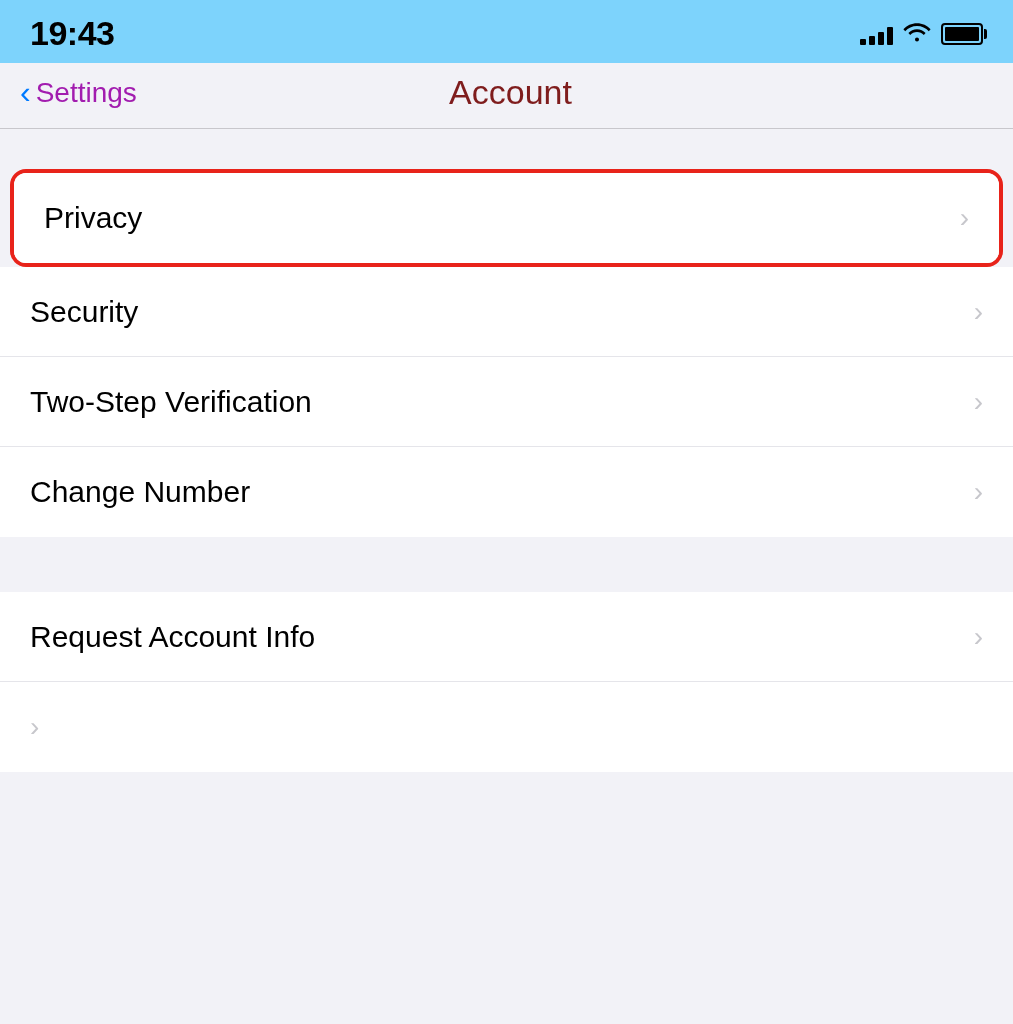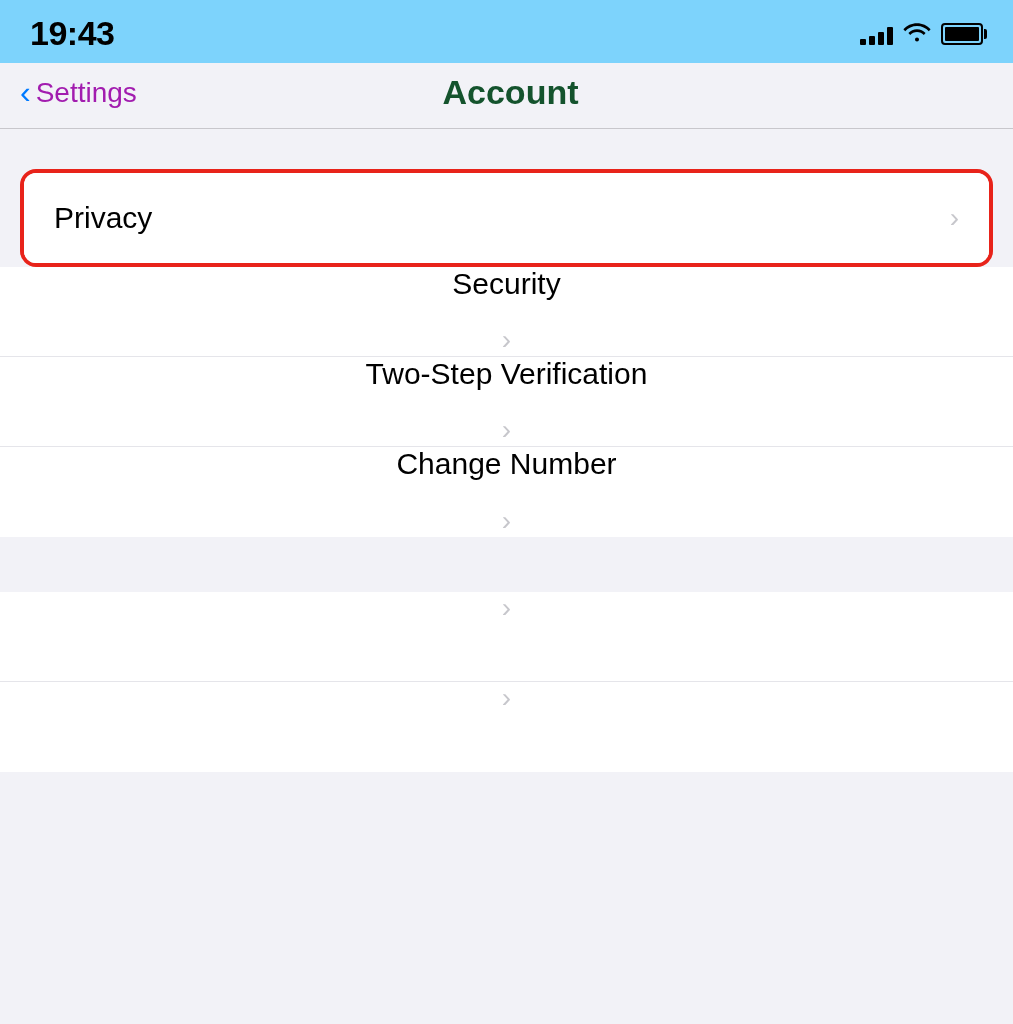--- a/index.html
+++ b/index.html
@@ -121,22 +121,22 @@
       margin-top: -2px;
     }
 
     .nav-back-text {
       font-size: 28px;
       color: #a21caf;
     }
 
     .nav-title {
       font-size: 34px;
-      font-weight: 700;
-      color: #14532d;
+      font-weight: 400;
+      color: #7f1d1d;
       margin-left: 8px;
     }
 
     
     .section-gap {
       height: 40px;
       background-color: #f2f2f7;
     }
 
     
@@ -147,21 +147,20 @@
     .list-item {
       display: flex;
       align-items: center;
       justify-content: space-between;
       padding: 0 30px;
       height: 90px;
       background-color: #fff;
       border-bottom: 1px solid #e5e5ea;
       cursor: pointer;
       position: relative;
-      flex-direction: column;
     }
 
     .list-item:last-child {
       border-bottom: none;
     }
 
     .list-item-label {
       font-size: 30px;
       color: #000;
     }
@@ -230,21 +229,21 @@
 <div class="nav-bar">
   <div class="nav-back">
     <span class="nav-back-chevron">‹</span>
     <span class="nav-back-text">Settings</span>
   </div>
   <span class="nav-title">Account</span>
 </div>
 
 <div class="section-gap"></div>
 
-<div style="background-color: #f2f2f7; padding: 0 16px;">
+<div style="background-color: #f2f2f7; padding: 0 6px;">
   <div class="list-item-privacy">
     <div class="privacy-item-inner">
       <span class="list-item-label">Privacy</span>
       <span class="list-item-chevron">›</span>
     </div>
   </div>
 </div>
 
 <div class="list-section">
   <div class="list-item">
@@ -258,18 +257,19 @@
   <div class="list-item" style="border-bottom: none; gap: 19px;">
     <span class="list-item-label">Change Number</span>
     <span class="list-item-chevron">›</span>
   </div>
 </div>
 
 <div class="section-divider"></div>
 
 <div class="list-section">
   <div class="list-item">
+    <span class="list-item-label">Request Account Info</span>
     <span class="list-item-chevron">›</span>
   </div>
   <div class="list-item" style="border-bottom: none;">
     <span class="list-item-chevron">›</span>
   </div>
 </div>
 
 </body></html>

